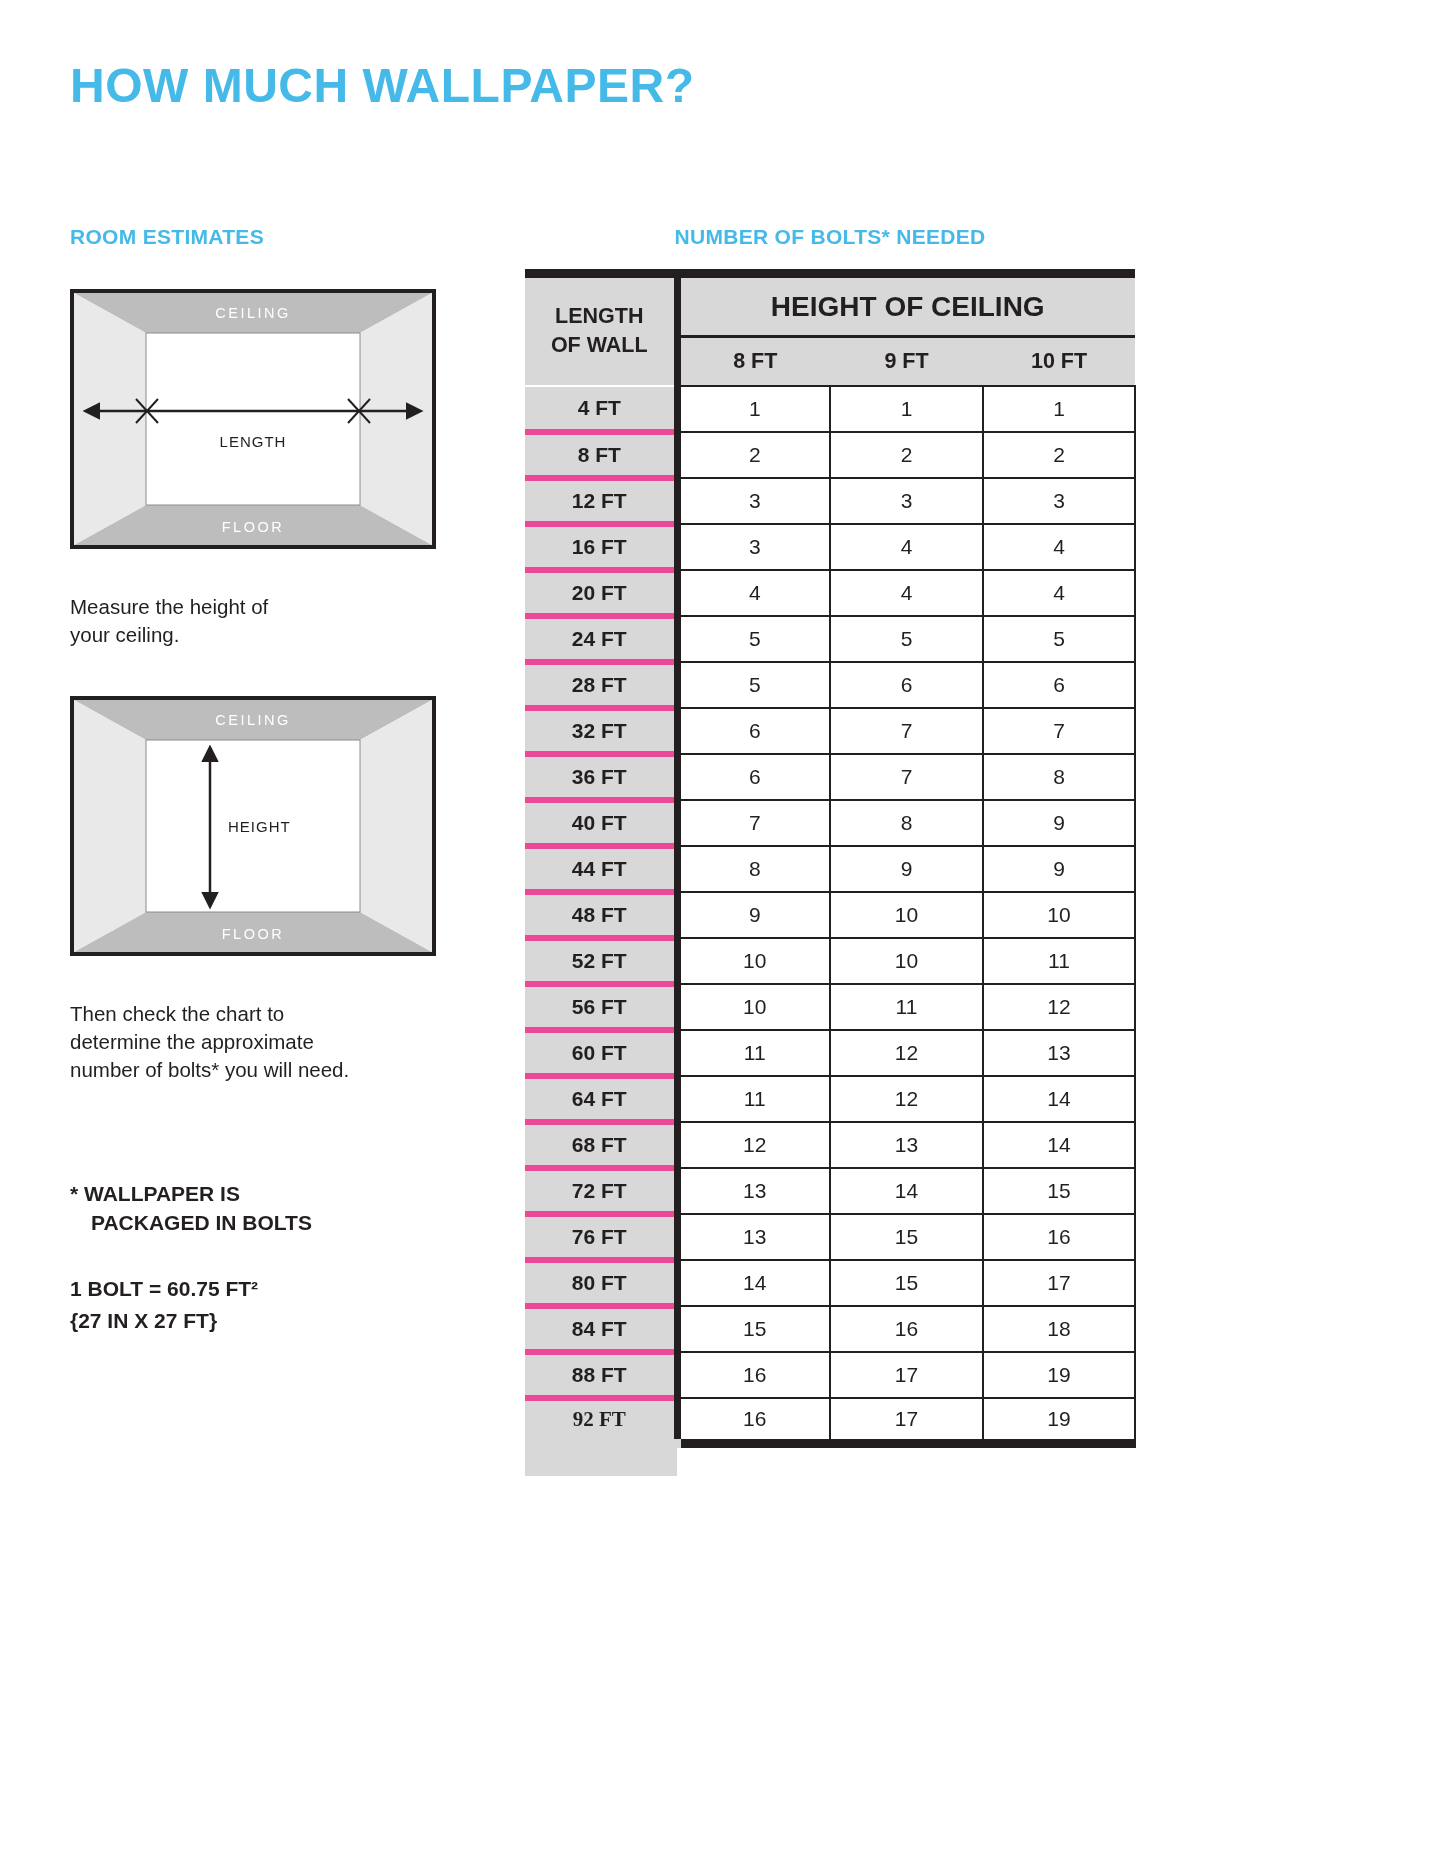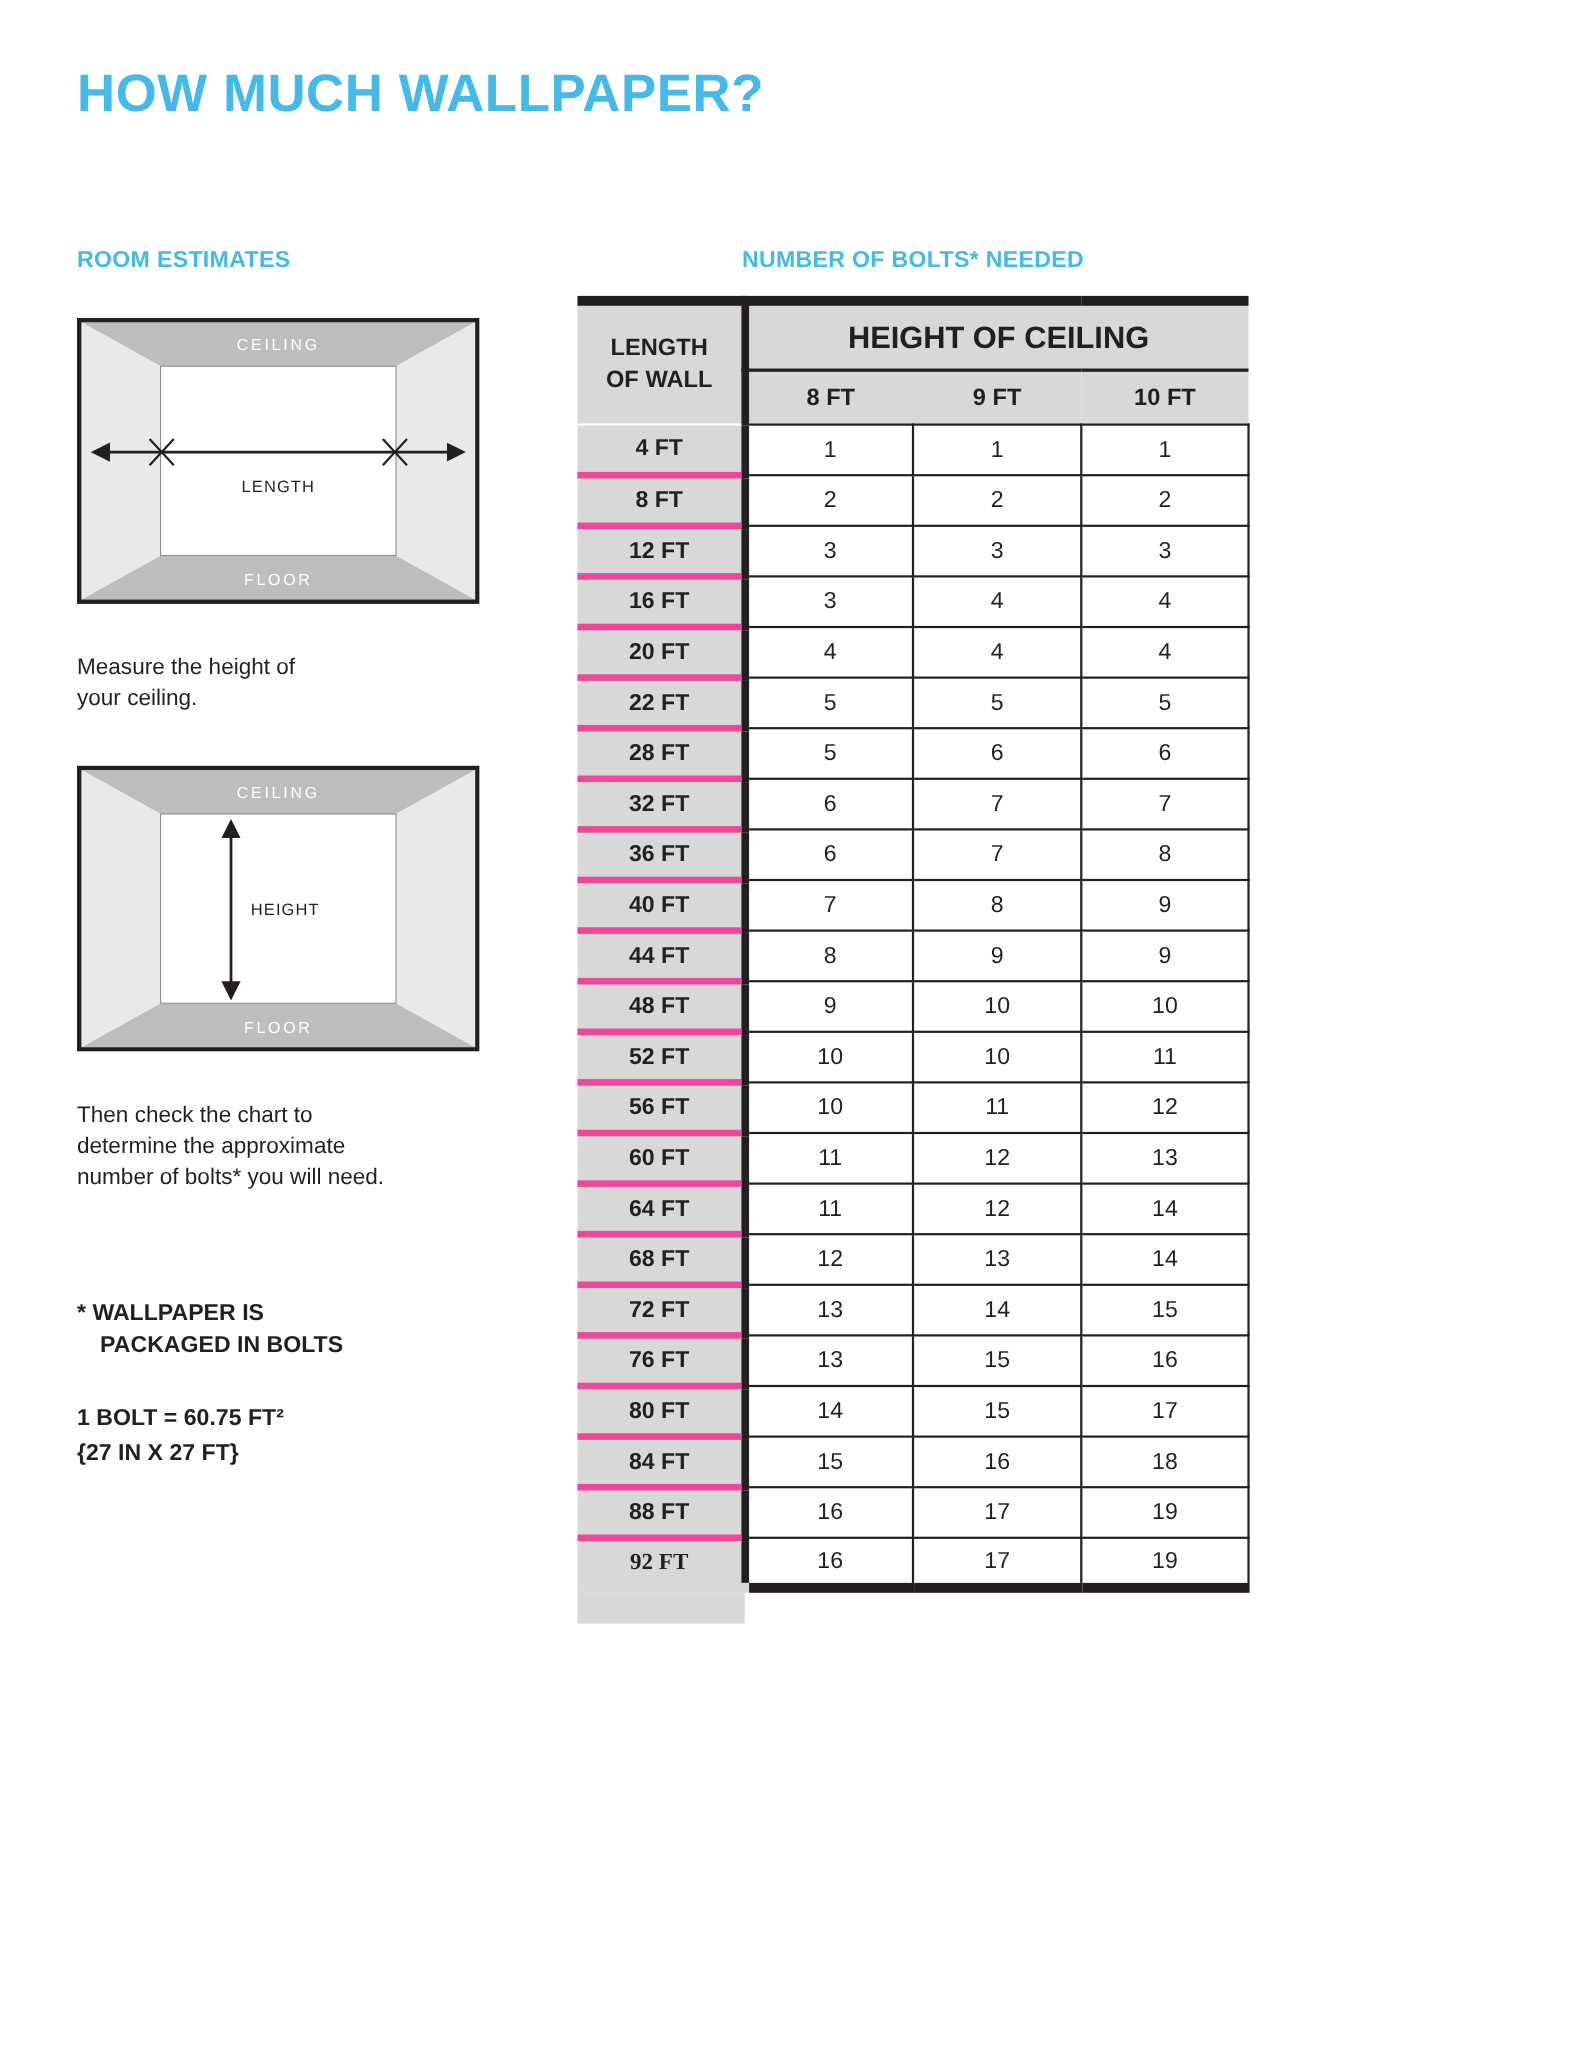--- a/index.html
+++ b/index.html
@@ -198,21 +198,21 @@
               <td>4</td>
               <td>4</td>
             </tr>
             <tr>
               <th class="len-cell">20 FT</th>
               <td>4</td>
               <td>4</td>
               <td>4</td>
             </tr>
             <tr>
-              <th class="len-cell">22 FT</th>
+              <th class="len-cell">24 FT</th>
               <td>5</td>
               <td>5</td>
               <td>5</td>
             </tr>
             <tr>
               <th class="len-cell">28 FT</th>
               <td>5</td>
               <td>6</td>
               <td>6</td>
             </tr>

